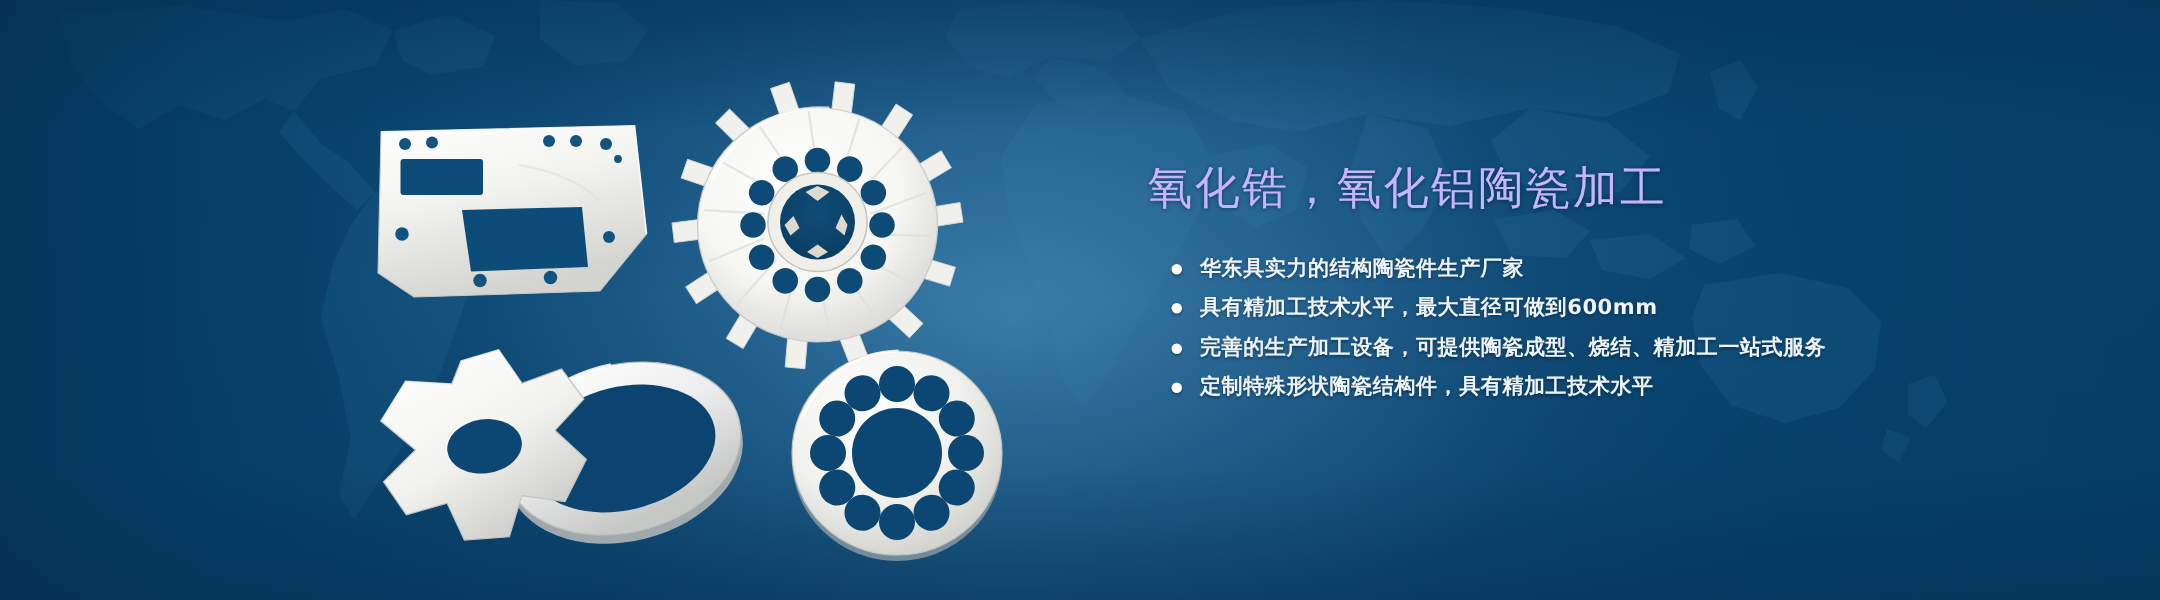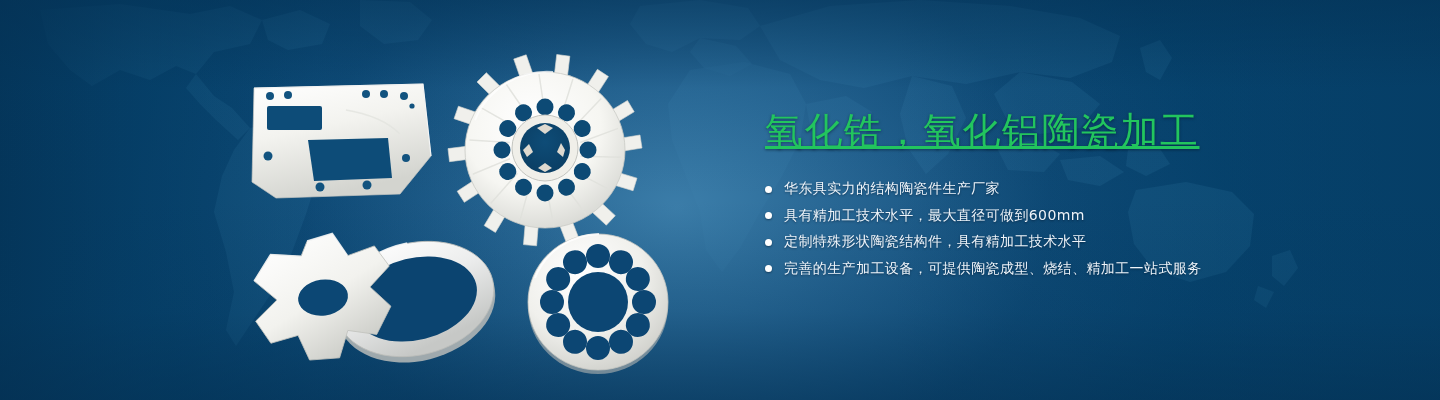--- a/index.html
+++ b/index.html
@@ -94,34 +94,34 @@
   .prod svg { display: block; width: 100%; height: 100%; overflow: visible; }
 
   
   .content {
     position: absolute;
     left: 765px;
     top: 108px;
     width: 620px;
   }
   .title {
-    color: #22c55e;
-    font-size: 38px;
+    color: #c4b5fd;
+    font-size: 30px;
     line-height: 1.22;
     letter-spacing: 1.5px;
     font-weight: 400;
     margin: 0 0 26px 0;
     text-shadow: 0 1px 3px rgba(0,20,40,0.55);
     white-space: nowrap;
-    text-decoration: underline;
   }
   .bullets {
     list-style: none;
-    margin: 0;
+    margin: 16px;
     padding: 0;
+    font-weight: bold;
   }
   .bullet {
     display: flex;
     align-items: center;
     margin-bottom: 9px;
   }
   .bullet:last-child { margin-bottom: 0; }
   .dot {
     flex: 0 0 auto;
     width: 7px;
@@ -482,22 +482,22 @@
       <li class="bullet">
         <span class="dot"></span>
         <span class="btext">华东具实力的结构陶瓷件生产厂家</span>
       </li>
       <li class="bullet">
         <span class="dot"></span>
         <span class="btext">具有精加工技术水平，最大直径可做到600mm</span>
       </li>
       <li class="bullet">
         <span class="dot"></span>
-        <span class="btext">定制特殊形状陶瓷结构件，具有精加工技术水平</span>
+        <span class="btext">完善的生产加工设备，可提供陶瓷成型、烧结、精加工一站式服务</span>
       </li>
       <li class="bullet">
         <span class="dot"></span>
-        <span class="btext">完善的生产加工设备，可提供陶瓷成型、烧结、精加工一站式服务</span>
+        <span class="btext">定制特殊形状陶瓷结构件，具有精加工技术水平</span>
       </li>
     </ul>
   </div>
 
 </div>
 
 </body></html>

